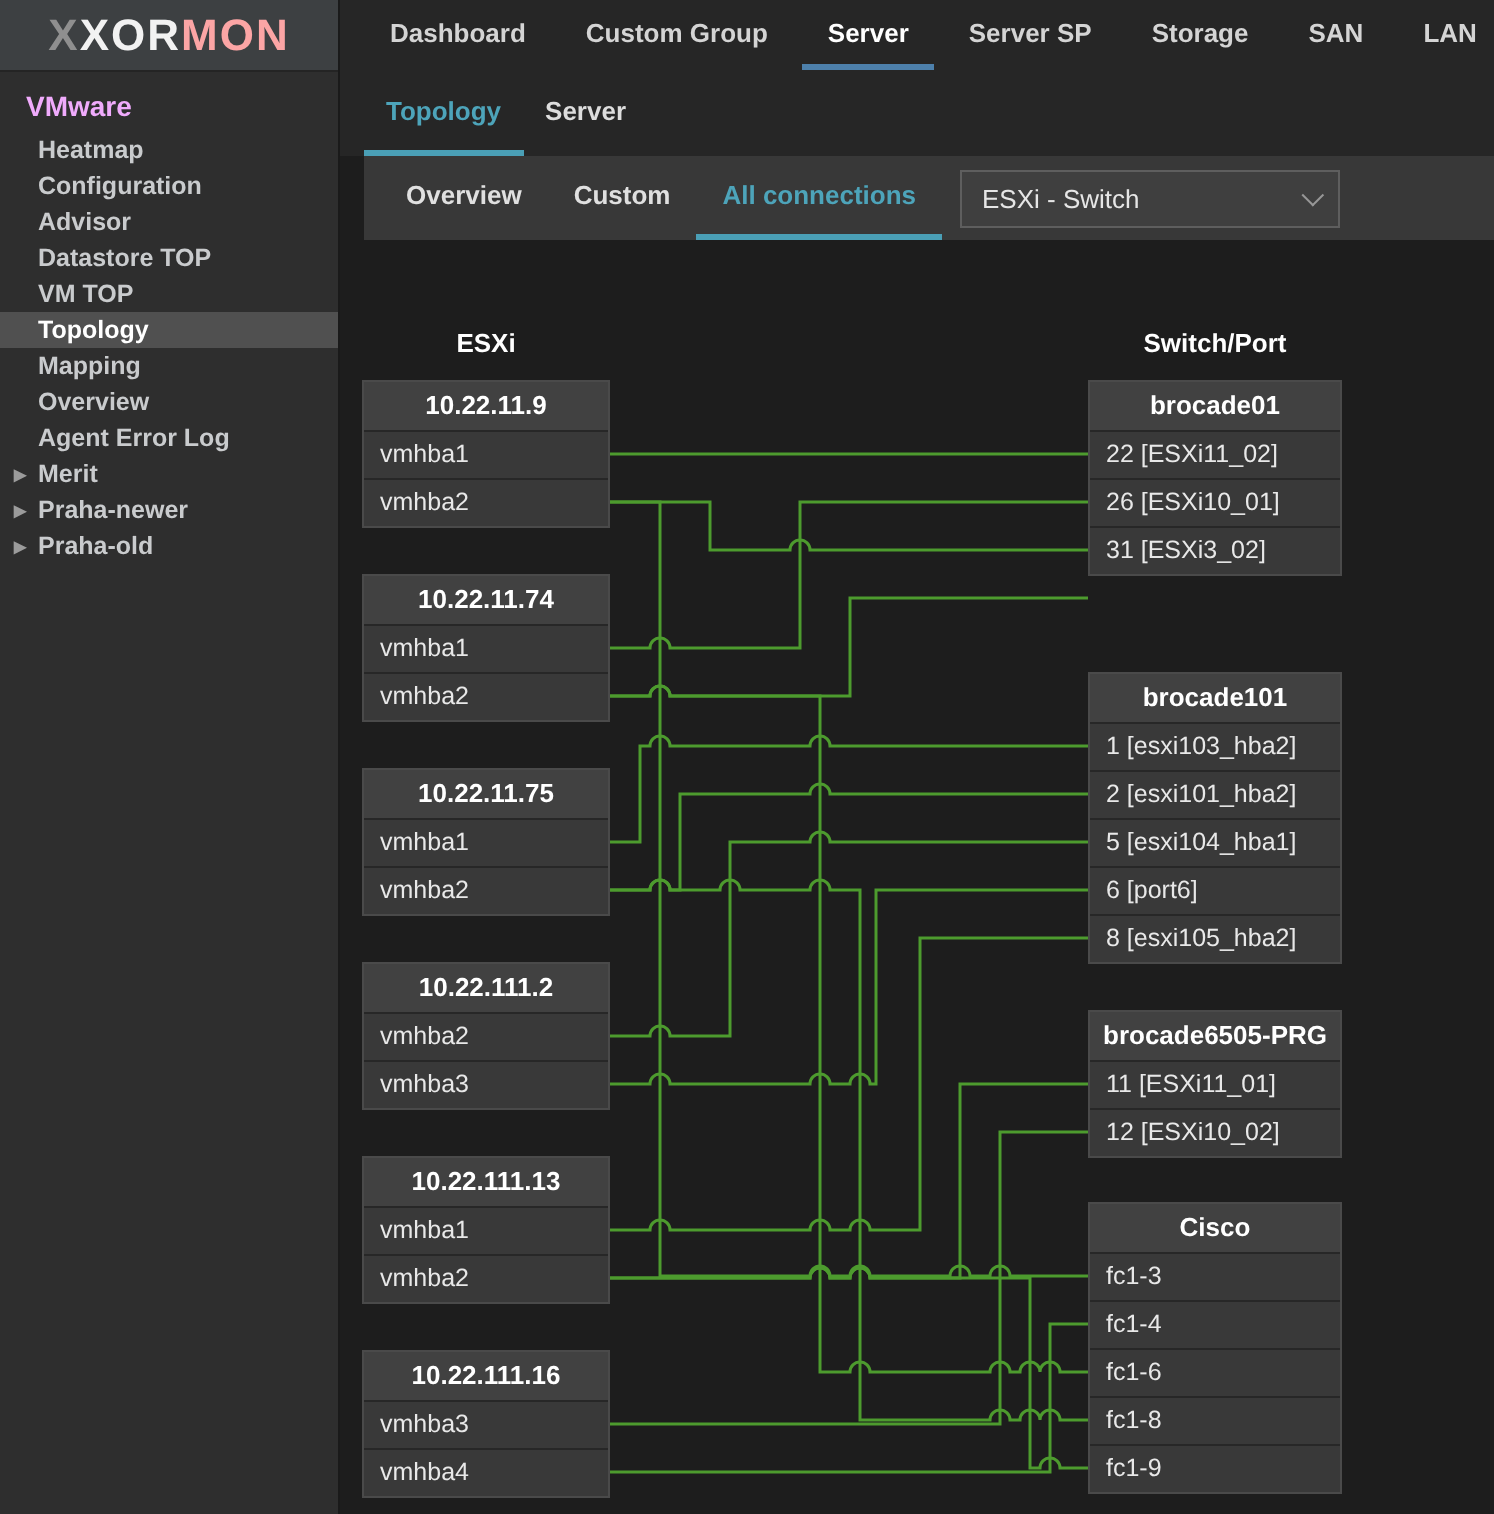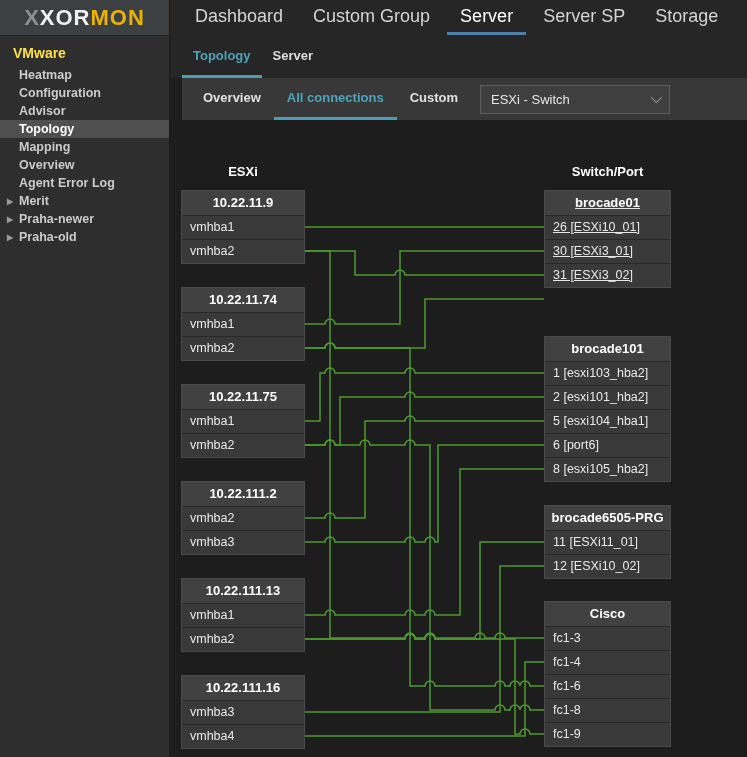--- a/index.html
+++ b/index.html
@@ -5,30 +5,30 @@
   * { margin:0; padding:0; box-sizing:border-box; }
   html,body { width:747px; height:757px; overflow:hidden; }
   body { font-family:"Liberation Sans", sans-serif; background:#1d1d1d; color:#e6e6e6; position:relative; }
 
   
   .sidebar { position:absolute; left:0; top:0; width:170px; height:757px; background:#2e2e2e; border-right:1px solid #1a1a1a; }
   .logo-strip { height:36px; background:#3d4042; display:flex; align-items:center; justify-content:center; border-bottom:1px solid #242424; }
   .logo { font-size:22px; font-weight:bold; letter-spacing:1px; cursor:pointer; }
   .logo .l1 { color:#f2f2f2; }
   .logo .l1 .xg { color:#8f8f8f; }
-  .logo .l2 { color:#eab308; }
-  .side-section { padding:9px 0 5px 13px; font-size:14px; font-weight:bold; color:#fde047; }
+  .logo .l2 { color:#fca5a5; }
+  .side-section { padding:9px 0 5px 13px; font-size:14px; font-weight:bold; color:#f0abfc; }
   .side-items { list-style:none; }
   .side-item { position:relative; height:18px; line-height:18px; padding-left:19px; font-size:12.5px; font-weight:bold; color:#c9cbcd; cursor:pointer; white-space:nowrap; }
   .side-item.selected { background:#505050; color:#ffffff; }
   .side-item .tri { position:absolute; left:7px; top:1px; font-size:8px; color:#9b9b9b; }
 
   
   .topnav { position:absolute; left:170px; top:0; width:577px; height:35px; background:#262626; display:flex; align-items:stretch; padding-left:10px; overflow:hidden; }
-  .nav-item { display:flex; align-items:center; padding:0 13px; margin:0 2px; font-size:18px; font-weight:normal; color:#d4d4d4; border-bottom:3px solid transparent; cursor:pointer; white-space:nowrap;justify-content:center; }
+  .nav-item { display:flex; align-items:center; padding:0 13px; margin:0 2px; font-size:13px; font-weight:bold; color:#d4d4d4; border-bottom:3px solid transparent; cursor:pointer; white-space:nowrap;justify-content:center; }
   .nav-item.active { color:#ffffff; border-bottom-color:#4d80ab; }
 
   
   .tabbar { position:absolute; left:170px; top:35px; width:577px; height:43px; background:#262626; display:flex; align-items:stretch; padding-left:12px; }
   .tab-item { display:flex; align-items:center; padding:0 11px; font-size:13px; font-weight:bold; color:#dddddd; border-bottom:3px solid transparent; cursor:pointer; }
   .tab-item.active { color:#4da4ba; border-bottom-color:#4a9fb6; }
 
   
   .toolbar { position:absolute; left:182px; top:78px; width:565px; height:42px; background:#383838; display:flex; align-items:stretch; padding-left:8px; }
   .subtab { display:flex; align-items:center; padding:0 13px; font-size:13px; font-weight:bold; color:#e0e0e0; border-bottom:3px solid transparent; cursor:pointer; white-space:nowrap; }
@@ -53,20 +53,22 @@
 
 <aside class="sidebar">
   <div class="logo-strip">
     <div class="logo"><span class="l1"><span class="xg">X</span><span>XOR</span></span><span class="l2">MON</span></div>
   </div>
   <div class="side-section">VMware</div>
   <ul class="side-items">
       <li class="side-item"><span>Heatmap</span></li>
       <li class="side-item"><span>Configuration</span></li>
       <li class="side-item"><span>Advisor</span></li>
+      <li class="side-item"><span>Datastore TOP</span></li>
+      <li class="side-item"><span>VM TOP</span></li>
       <li class="side-item selected"><span>Topology</span></li>
       <li class="side-item"><span>Mapping</span></li>
       <li class="side-item"><span>Overview</span></li>
       <li class="side-item"><span>Agent Error Log</span></li>
       <li class="side-item"><span class="tri">▶</span><span>Merit</span></li>
       <li class="side-item"><span class="tri">▶</span><span>Praha-newer</span></li>
       <li class="side-item"><span class="tri">▶</span><span>Praha-old</span></li>
     </ul>
 </aside>
 
@@ -101,25 +103,25 @@
     <div class="tab-item">
       <span>Server</span>
     </div>
   </div>
 
 <div class="toolbar">
   <div id="subtabs" style="display:flex;align-items:stretch;">
       <div class="subtab">
         <span>Overview</span>
       </div>
+      <div class="subtab">
+        <span>Custom</span>
+      </div>
       <div class="subtab active">
         <span>All connections</span>
-      </div>
-      <div class="subtab">
-        <span>Custom</span>
       </div>
     </div>
   <div class="dropdown">
     <span>ESXi - Switch</span>
     <span class="chev"></span>
   </div>
 </div>
 
 <div class="diagram">
   <svg id="wires" width="577" height="637" viewBox="0 0 577 637">
@@ -166,24 +168,24 @@
       <div class="node host" style="top: 458px;">
         <div class="hd">10.22.111.13</div>
         <div class="row">vmhba1</div>
         <div class="row">vmhba2</div>
       </div>
       <div class="node host" style="top: 555px;">
         <div class="hd">10.22.111.16</div>
         <div class="row">vmhba3</div>
         <div class="row">vmhba4</div>
       </div>
-      <div class="node switch" style="top: 70px; text-decoration: underline;">
+      <div class="node switch" style="top: 70px;">
         <div class="hd">brocade01</div>
+        <div class="row">22 [ESXi11_02]</div>
         <div class="row">26 [ESXi10_01]</div>
-        <div class="row">30 [ESXi3_01]</div>
         <div class="row">31 [ESXi3_02]</div>
       </div>
       <div class="node switch" style="top: 216px;">
         <div class="hd">brocade101</div>
         <div class="row">1 [esxi103_hba2]</div>
         <div class="row">2 [esxi101_hba2]</div>
         <div class="row">5 [esxi104_hba1]</div>
         <div class="row">6 [port6]</div>
         <div class="row">8 [esxi105_hba2]</div>
       </div>

